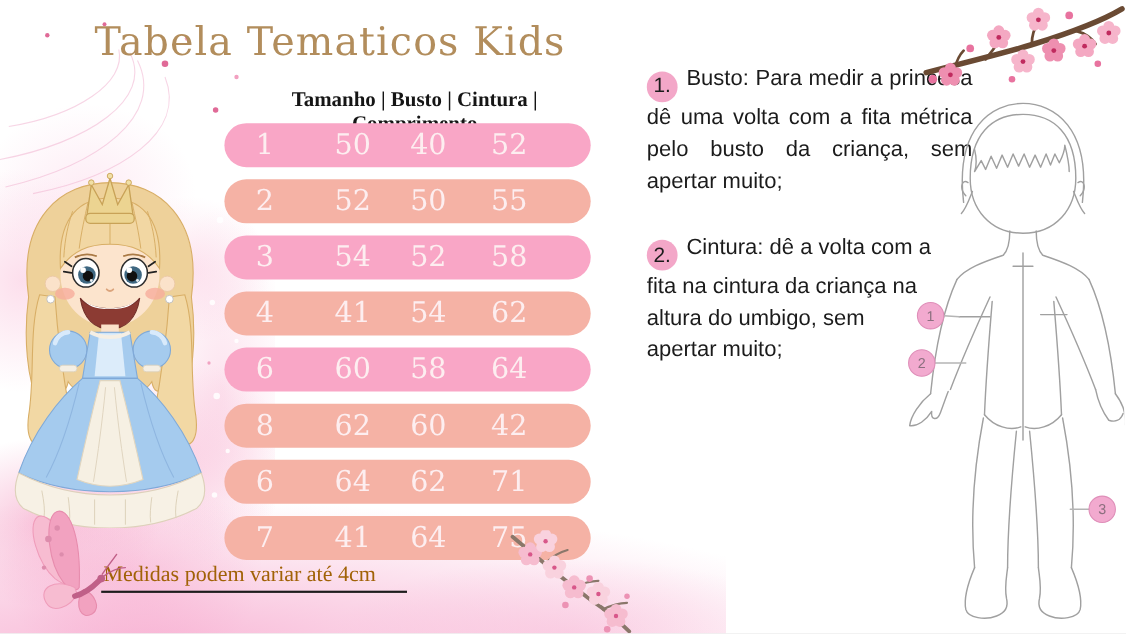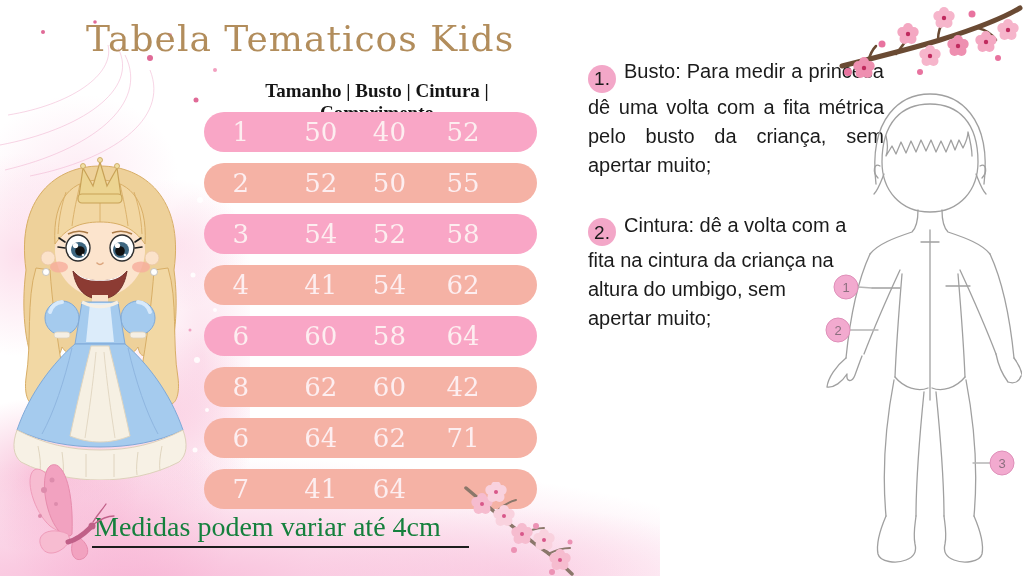--- a/index.html
+++ b/index.html
@@ -39,21 +39,21 @@
     height:40px;border-radius:20px;display:grid;
     grid-template-columns:23% 27% 16% 30%;padding-right:4%;align-items:center;
     font-family:"DejaVu Serif",serif;font-size:26px;color:#fdeef0;
   }
   .pill span{text-align:center;line-height:1;}
   .pill--pink{background:#f9a6c6;}
   .pill--peach{background:#f5b2a5;}
   
   .note{
     position:absolute;left:92px;top:511px;
-    font-family:"Liberation Serif",serif;font-size:28px;color:#15803d;
+    font-family:"Liberation Serif",serif;font-size:20px;color:#a16207;
     border-bottom:2px solid #1d1d1d;padding:0 28px 3px 2px;
   }
   
   .instructions{position:absolute;left:588px;top:57px;width:296px;}
   .inst{font-size:20px;line-height:29px;color:#1b1b1b;text-align:justify;margin:0 0 31px 0;}
   .inst--left{text-align:left;width:260px;}
   .num{
     display:inline-flex;width:28px;height:28px;border-radius:50%;background:#f3a7c8;
     color:#1b1b1b;align-items:center;justify-content:center;font-size:19px;
     margin-right:8px;vertical-align:-7px;
@@ -224,20 +224,21 @@
     <div class="pill pill--peach">
       <span>6</span>
         <span>64</span>
         <span>62</span>
         <span>71</span>
     </div>
     <div class="pill pill--peach">
       <span>7</span>
         <span>41</span>
         <span>64</span>
+        <span>75</span>
     </div>
   </div>
 
   <div class="note">Medidas podem variar até 4cm</div>
 
   <div class="instructions">
     <p class="inst"><span class="num">1.</span><span>Busto: Para medir a princesa dê uma volta com a fita métrica pelo busto da criança, sem apertar muito;</span></p>
     <p class="inst inst--left"><span class="num">2.</span><span>Cintura: dê a volta com a fita na cintura da criança na altura do umbigo, sem apertar muito;</span></p>
   </div>
 

